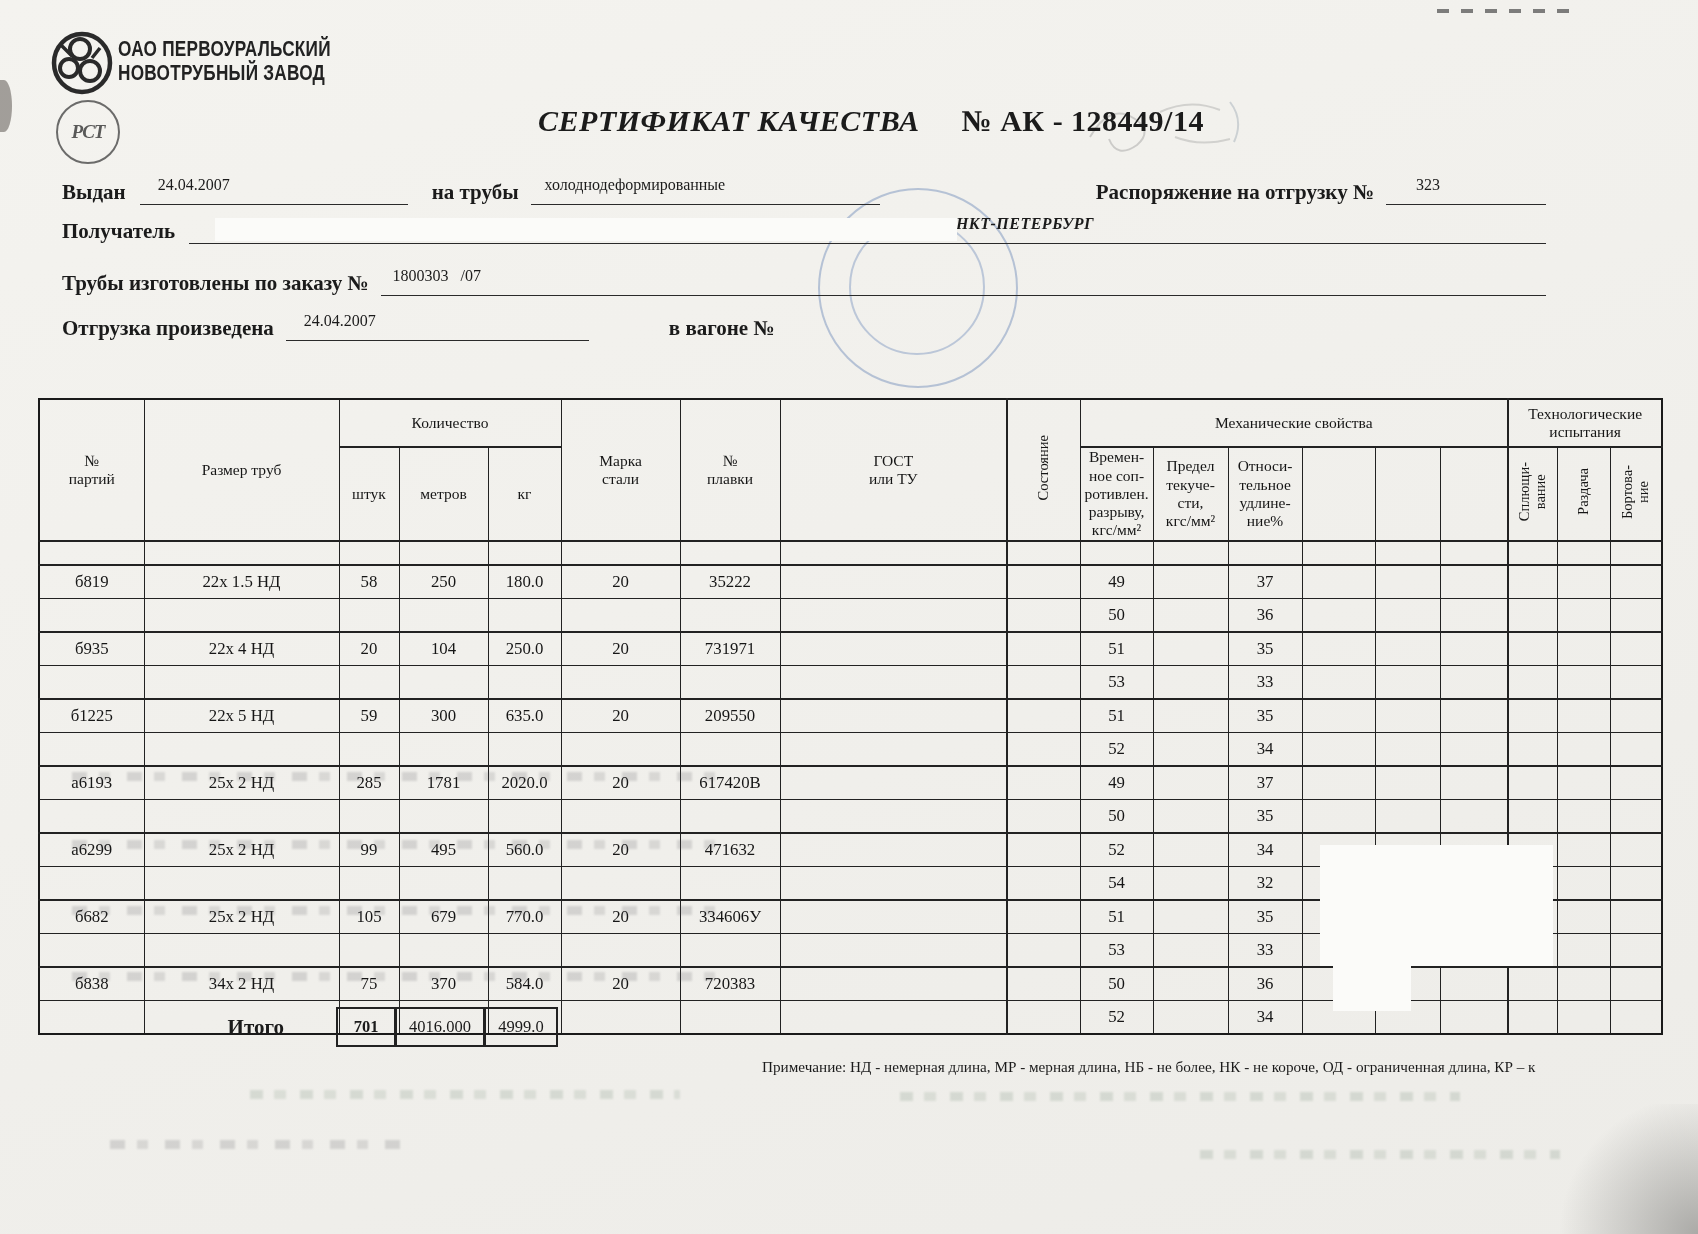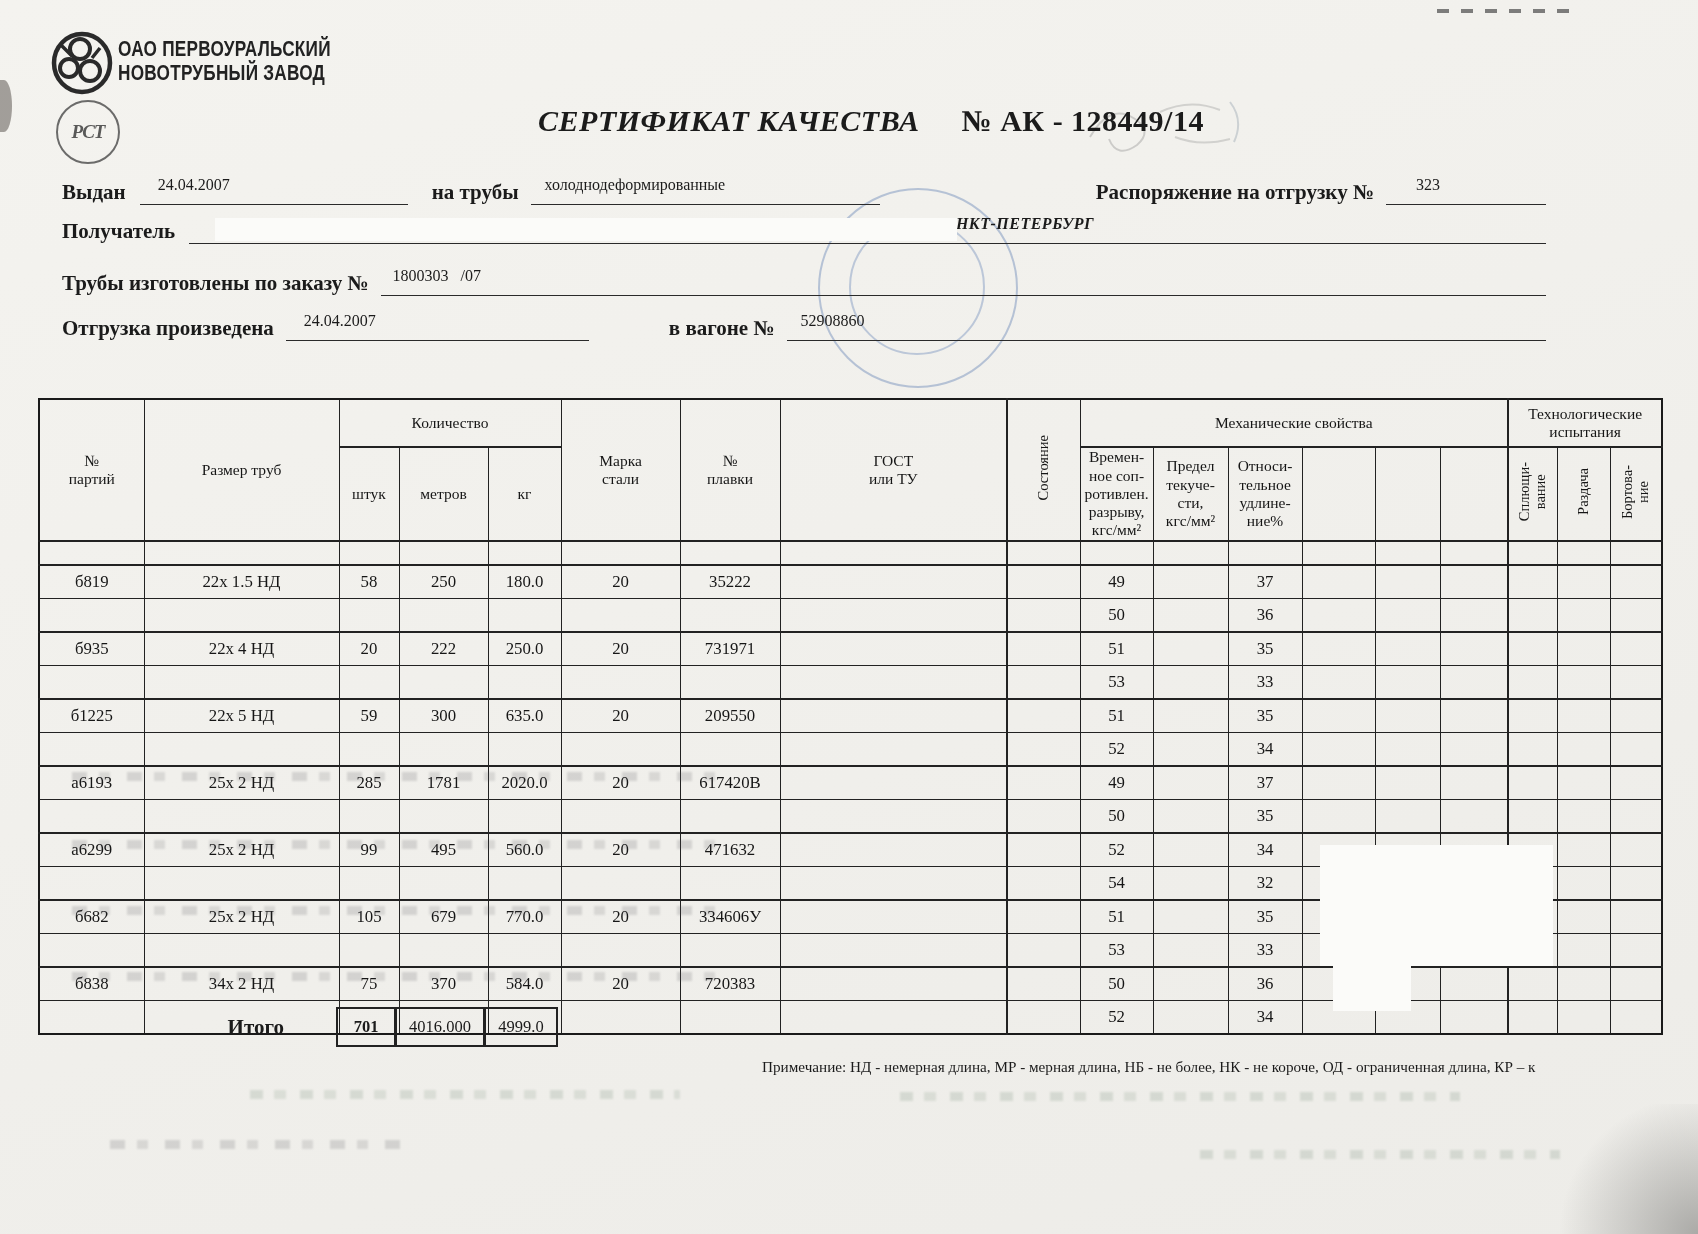--- a/index.html
+++ b/index.html
@@ -134,21 +134,20 @@
 
   <div class="frow r3">
     <span class="flab">Трубы изготовлены по заказу №</span>
     <span class="fval grow" style="margin-left:12px;padding-left:12px;">1800303   /07</span>
   </div>
 
   <div class="frow r4">
     <span class="flab">Отгрузка произведена</span>
     <span class="fval" style="width:285px;margin-left:12px;padding-left:18px;">24.04.2007</span>
     <span class="flab" style="margin-left:80px;">в вагоне №</span>
-    <span class="fval grow" style="margin-left:12px;padding-left:14px;">52908860</span>
   </div>
 
 
   <table class="cert-table">
     <colgroup>
       <col style="width:105px">
         <col style="width:195px">
         <col style="width:60px">
         <col style="width:89px">
       <col style="width:73px">
@@ -268,21 +267,21 @@
       <td></td>
       <td></td>
       <td class="hl"></td>
       <td></td>
       <td></td>
     </tr>
         <tr class="data-row">
       <td>б935</td>
       <td>22х 4 НД</td>
       <td>20</td>
-      <td>222</td>
+      <td>104</td>
       <td>250.0</td>
       <td>20</td>
       <td>731971</td>
       <td></td>
       <td class="hl"></td>
       <td>51</td>
       <td></td>
       <td>35</td>
       <td></td>
       <td></td>

